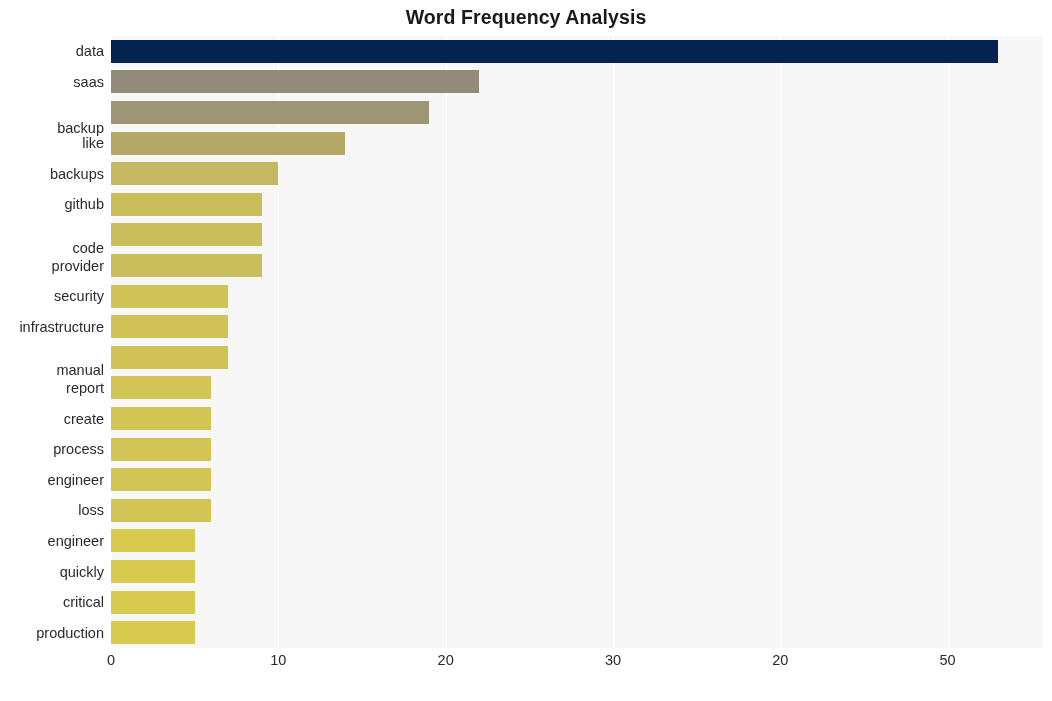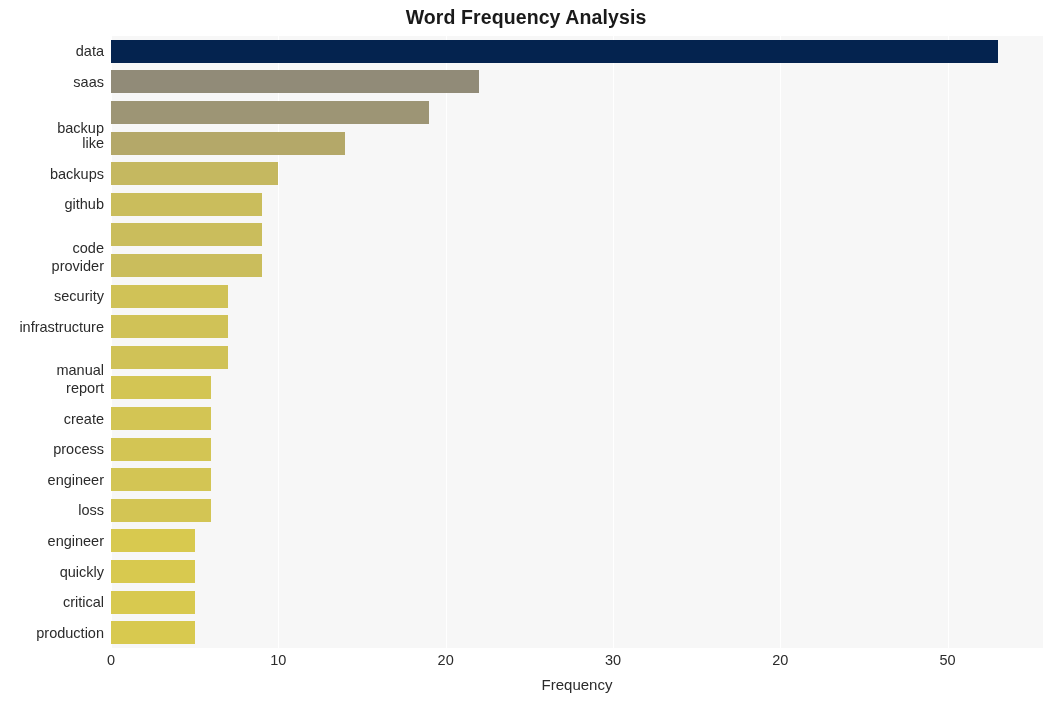--- a/index.html
+++ b/index.html
@@ -184,15 +184,14 @@
 
   <div id="xticks-layer">
       <div class="xtick" style="left: 111px;">0</div>
       <div class="xtick" style="left: 278.325px;">10</div>
       <div class="xtick" style="left: 445.65px;">20</div>
       <div class="xtick" style="left: 612.975px;">30</div>
       <div class="xtick" style="left: 780.3px;">20</div>
       <div class="xtick" style="left: 947.625px;">50</div>
     </div>
 
-  <div id="xaxis-title">Frequency</div>
 
 </div>
 
 </body></html>

